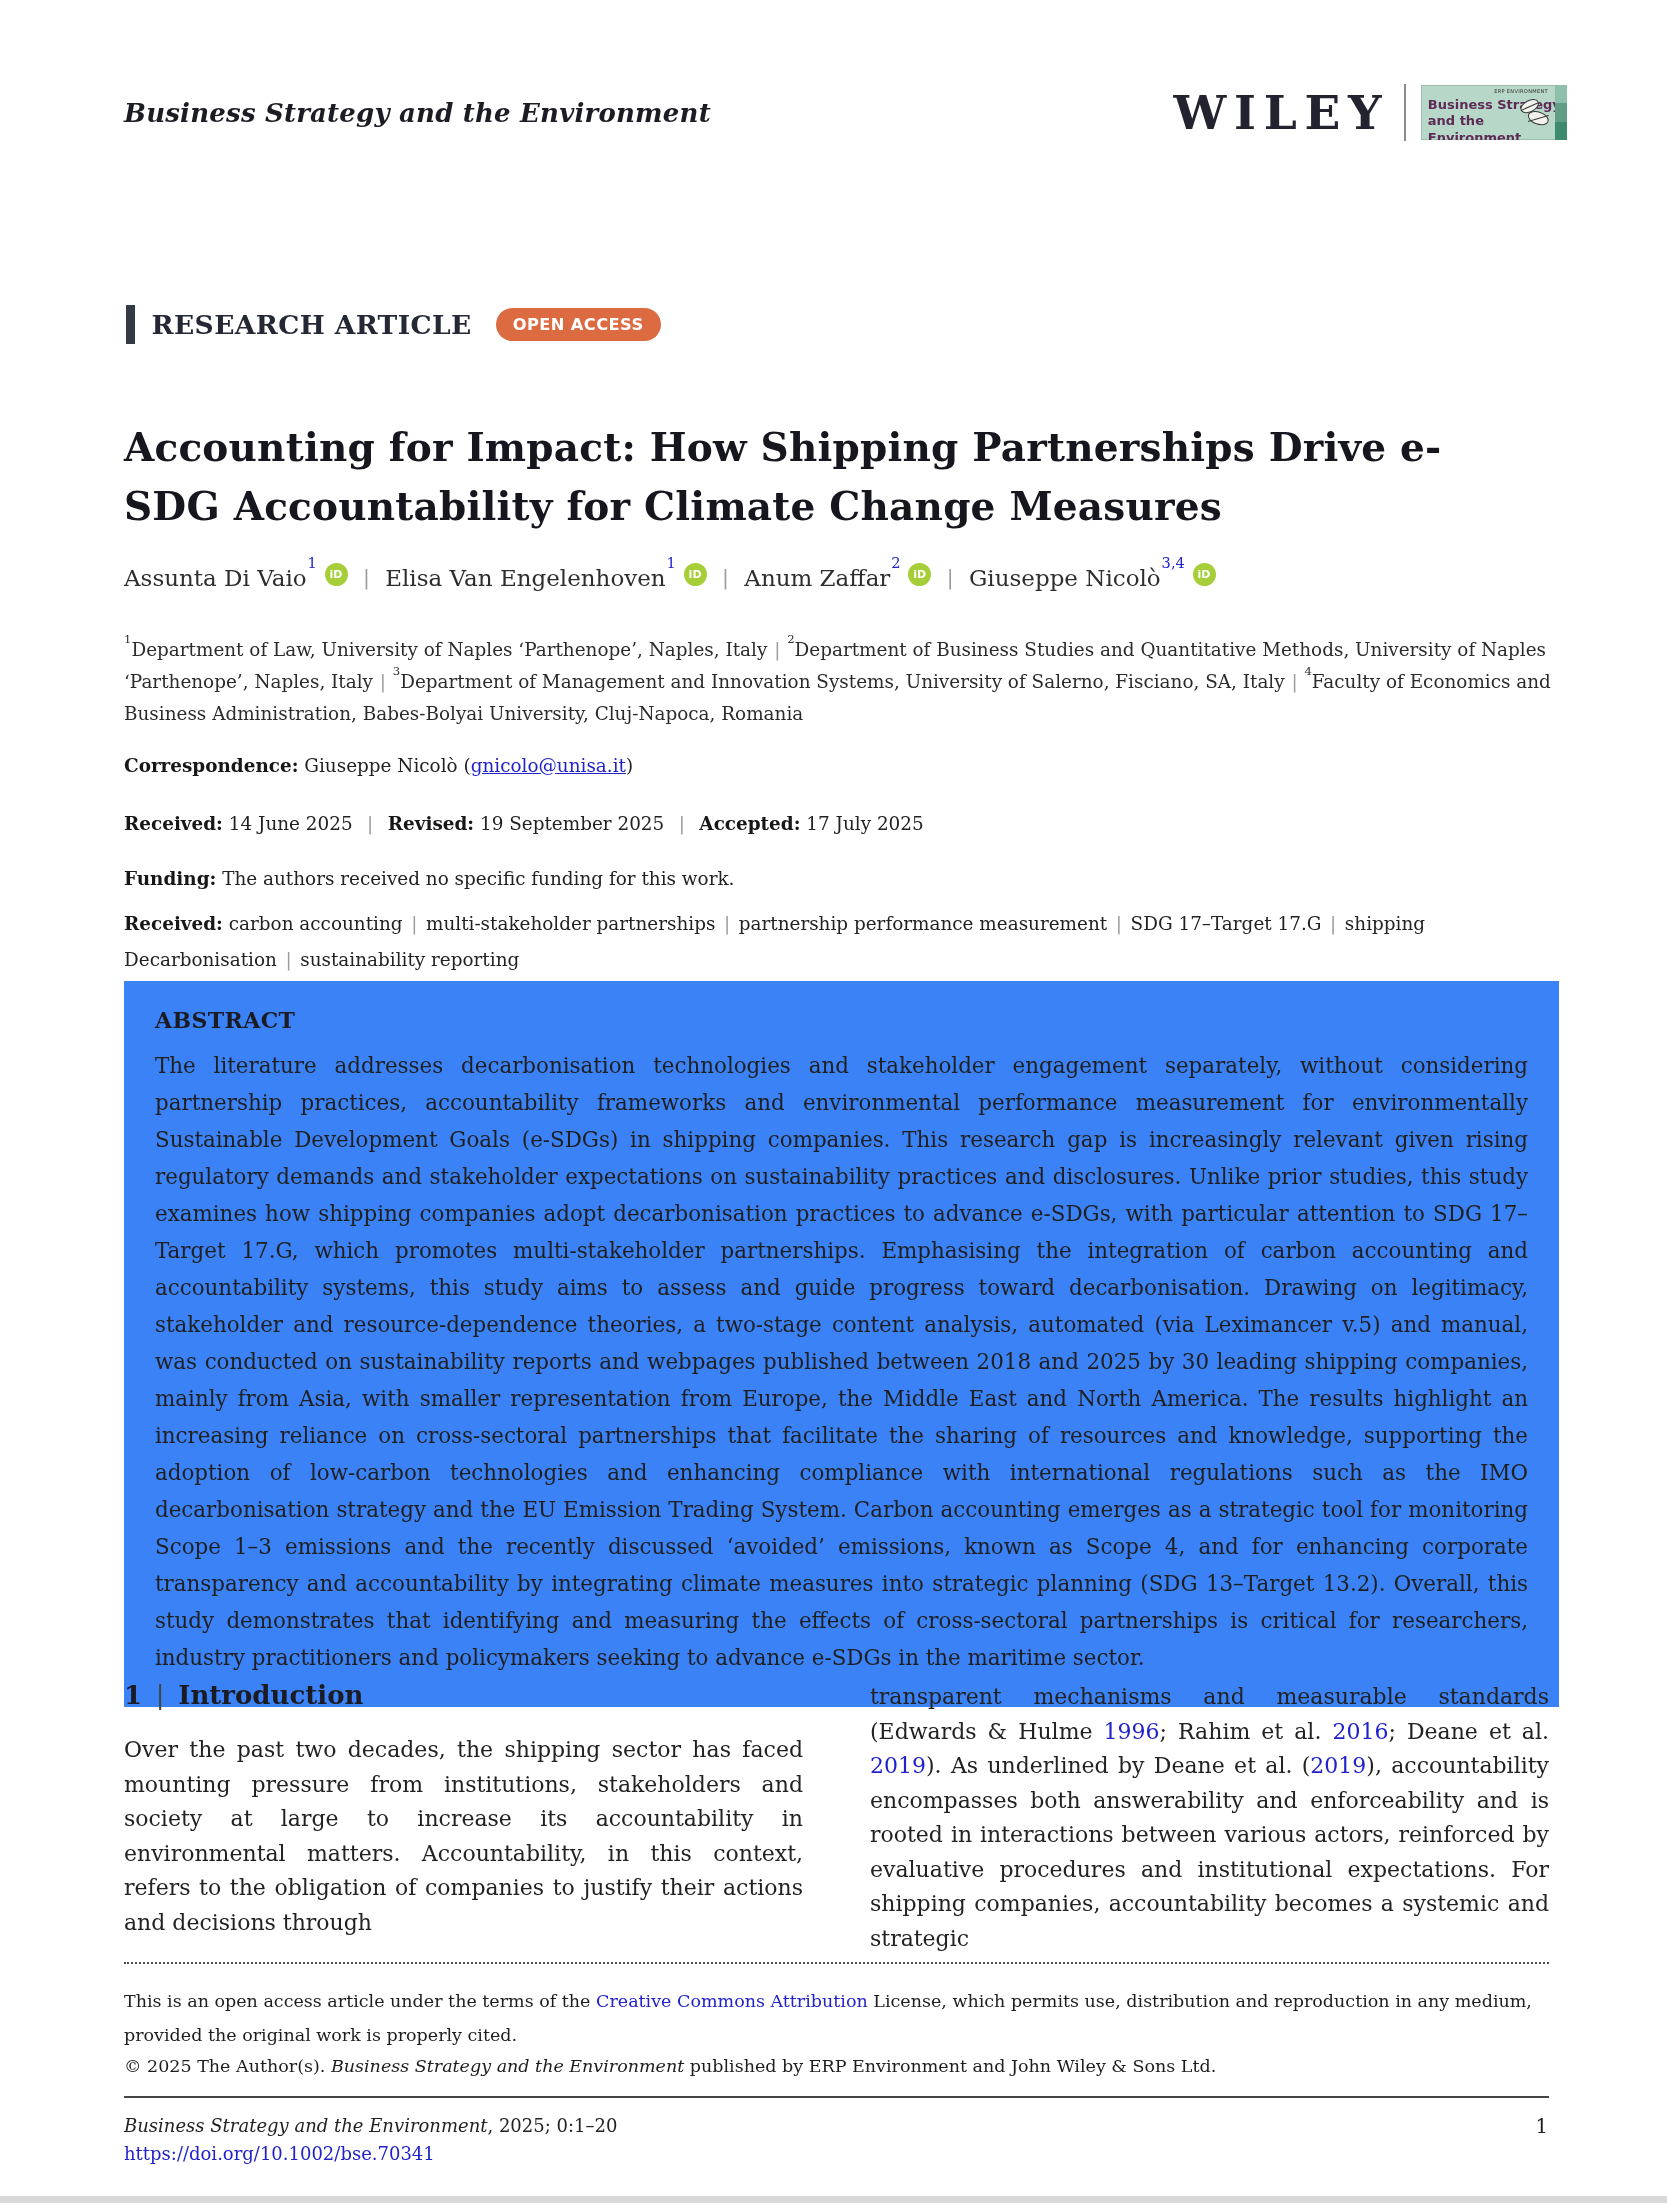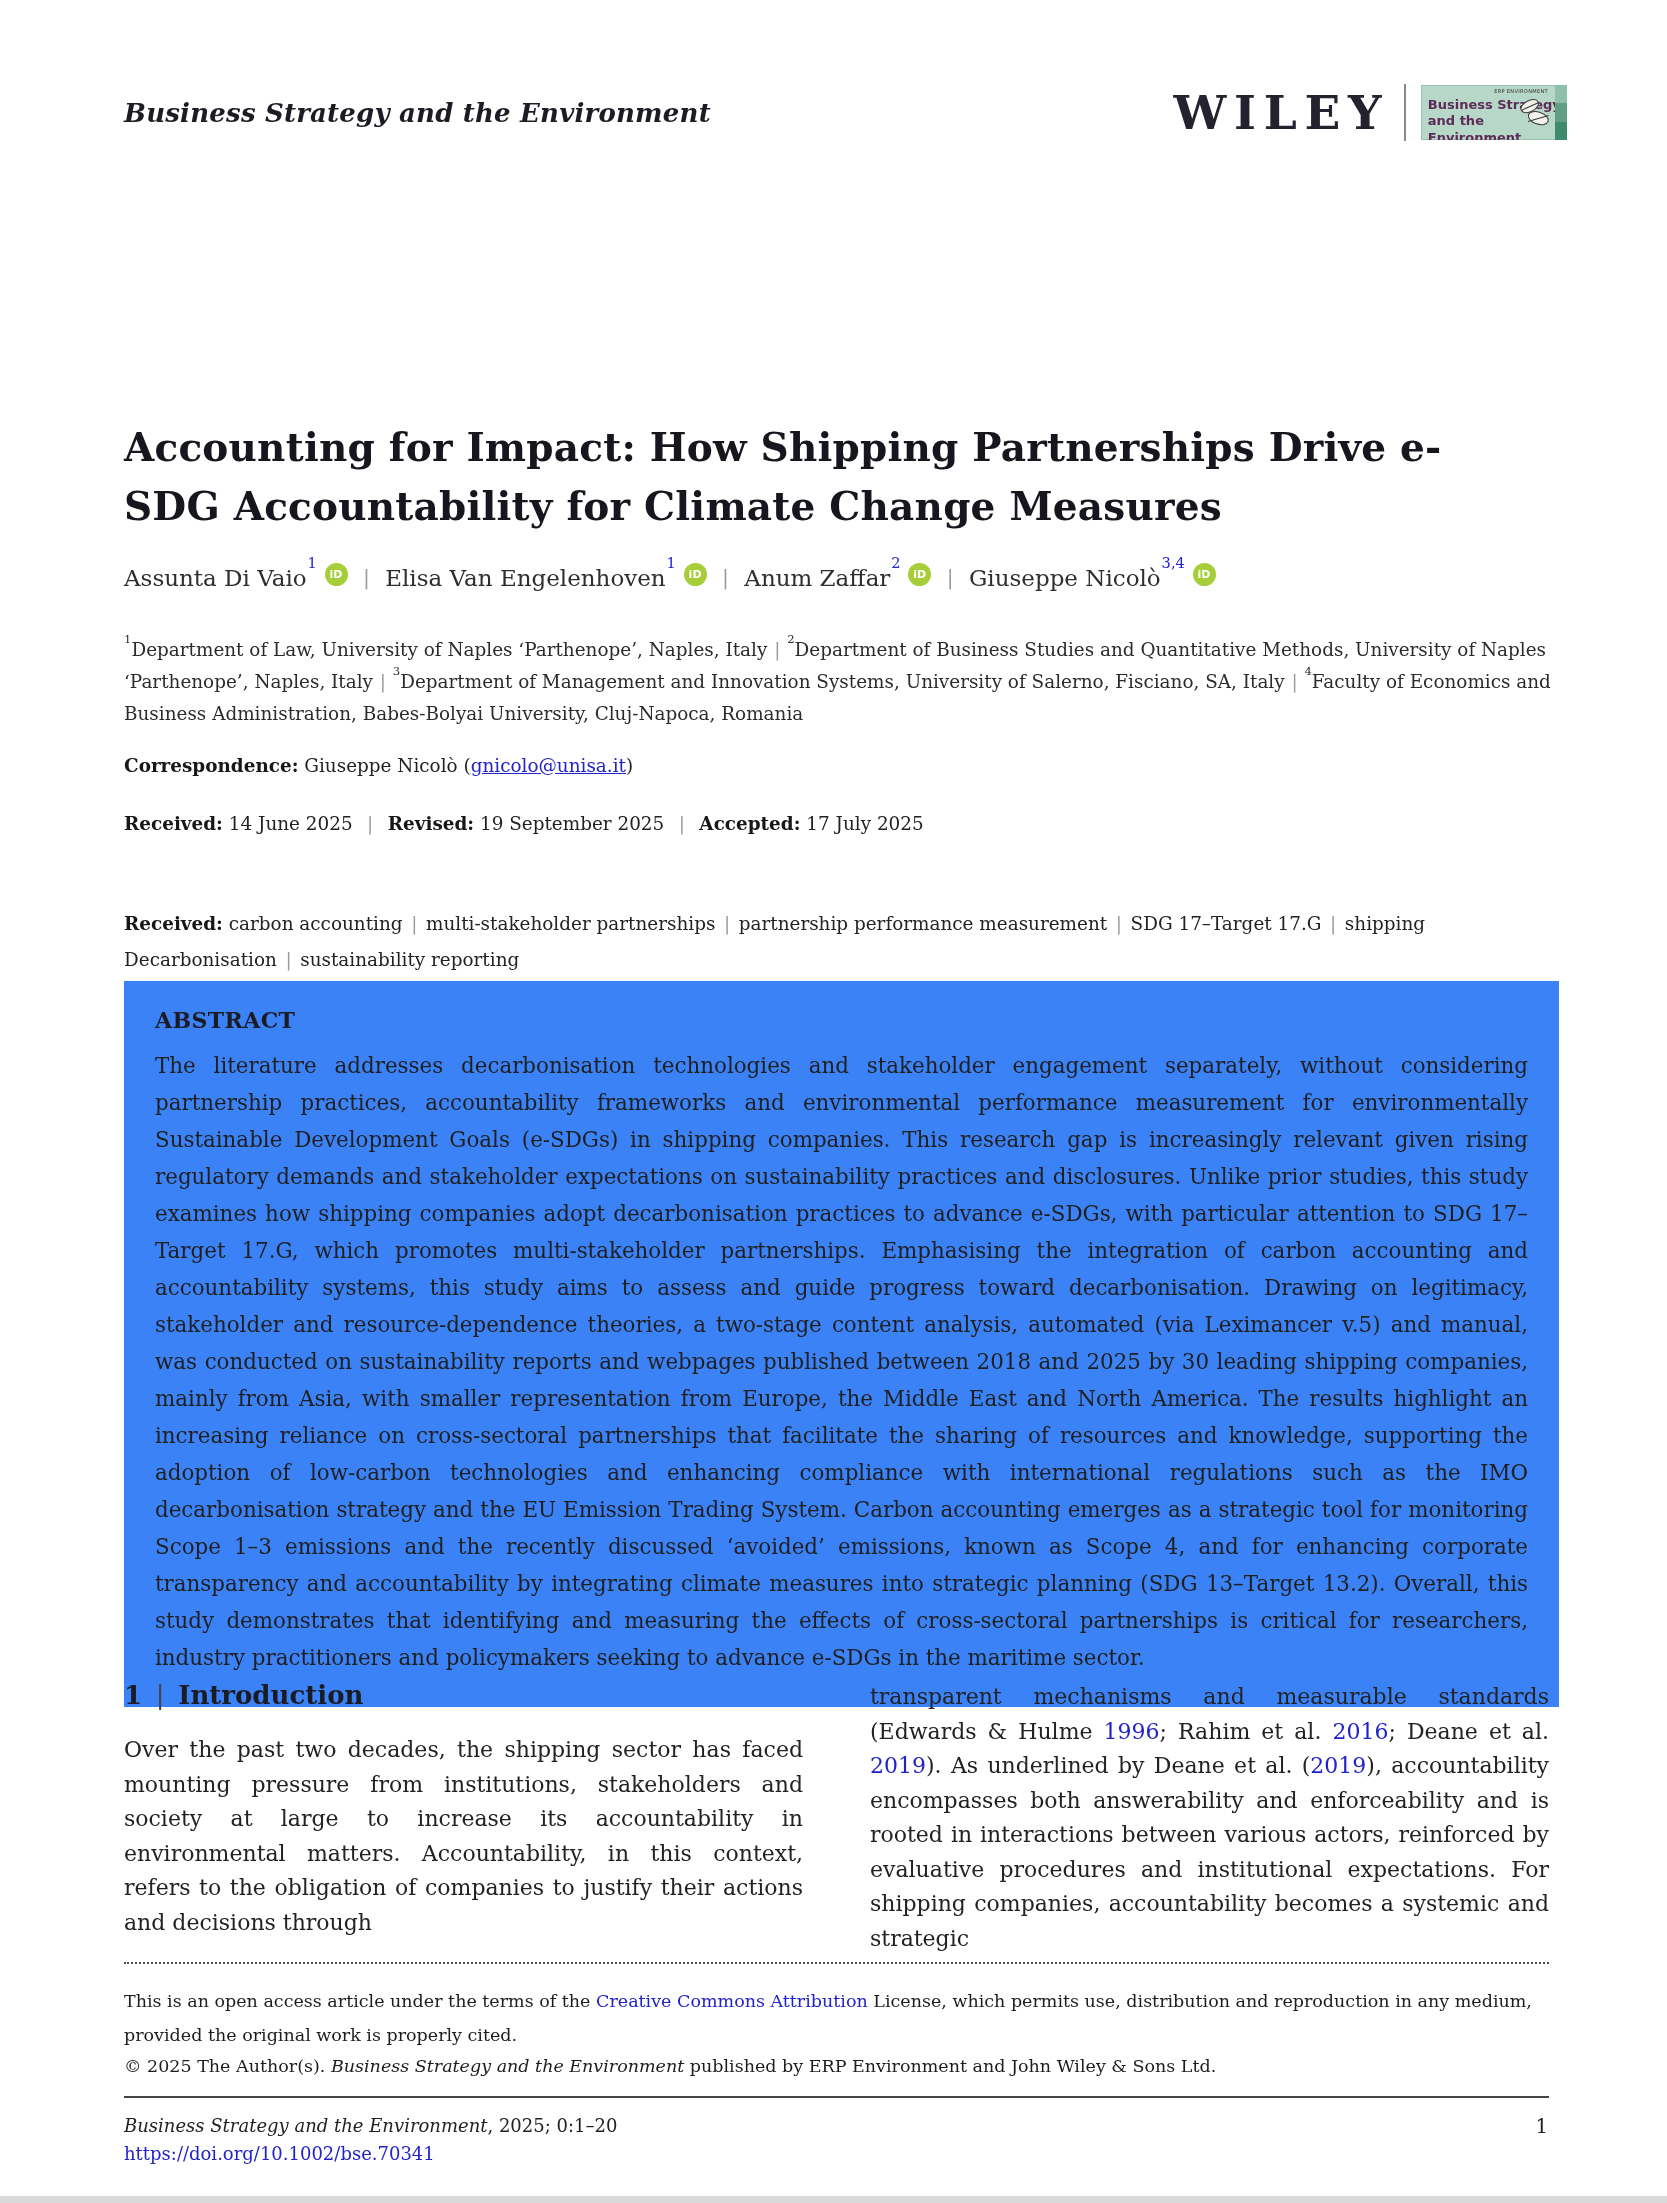--- a/index.html
+++ b/index.html
@@ -106,20 +106,25 @@
         </svg>
         <div class="cover-strip">
           <span class="strip1"></span>
             <span class="strip2"></span>
             <span class="strip3"></span>
         </div>
       </div>
     </div>
   </div>
 
+  <div class="badge-row">
+    <div class="type-bar"></div>
+    <div class="type-label">RESEARCH ARTICLE</div>
+    <div class="oa-pill">OPEN ACCESS</div>
+  </div>
 
   <h1 class="title" style="margin:0;">Accounting for Impact: How Shipping Partnerships Drive e-SDG Accountability for Climate Change Measures</h1>
 
   <div class="authors">
     <span><span>Assunta Di Vaio</span><sup>1</sup></span>
     <span class="orcid">iD</span>
     <span class="author-sep">|</span>
     <span><span>Elisa Van Engelenhoven</span><sup>1</sup></span>
     <span class="orcid">iD</span>
     <span class="author-sep">|</span>
@@ -142,20 +147,23 @@
     <b>Received:</b>
     <span>14 June 2025</span>
     <span class="meta-sep">|</span>
     <b>Revised:</b>
     <span>19 September 2025</span>
     <span class="meta-sep">|</span>
     <b>Accepted:</b>
     <span>17 July 2025</span>
   </div>
 
+  <div class="metaline m-fund">
+    <b>Funding:</b><span> The authors received no specific funding for this work.</span>
+  </div>
 
   <div class="metaline m-keys">
     <b>Received:</b>
     <span>carbon accounting</span><span class="meta-sep">|</span><span>multi-stakeholder partnerships</span><span class="meta-sep">|</span><span>partnership performance measurement</span><span class="meta-sep">|</span><span>SDG 17–Target 17.G</span><span class="meta-sep">|</span><span>shipping Decarbonisation</span><span class="meta-sep">|</span><span>sustainability reporting</span>
   </div>
 
   <div class="abstract">
     <h2>ABSTRACT</h2>
     <div class="abs-text">The literature addresses decarbonisation technologies and stakeholder engagement separately, without considering partnership practices, accountability frameworks and environmental performance measurement for environmentally Sustainable Development Goals (e-SDGs) in shipping companies. This research gap is increasingly relevant given rising regulatory demands and stakeholder expectations on sustainability practices and disclosures. Unlike prior studies, this study examines how shipping companies adopt decarbonisation practices to advance e-SDGs, with particular attention to SDG 17–Target 17.G, which promotes multi-stakeholder partnerships. Emphasising the integration of carbon accounting and accountability systems, this study aims to assess and guide progress toward decarbonisation. Drawing on legitimacy, stakeholder and resource-dependence theories, a two-stage content analysis, automated (via Leximancer v.5) and manual, was conducted on sustainability reports and webpages published between 2018 and 2025 by 30 leading shipping companies, mainly from Asia, with smaller representation from Europe, the Middle East and North America. The results highlight an increasing reliance on cross-sectoral partnerships that facilitate the sharing of resources and knowledge, supporting the adoption of low-carbon technologies and enhancing compliance with international regulations such as the IMO decarbonisation strategy and the EU Emission Trading System. Carbon accounting emerges as a strategic tool for monitoring Scope 1–3 emissions and the recently discussed ‘avoided’ emissions, known as Scope 4, and for enhancing corporate transparency and accountability by integrating climate measures into strategic planning (SDG 13–Target 13.2). Overall, this study demonstrates that identifying and measuring the effects of cross-sectoral partnerships is critical for researchers, industry practitioners and policymakers seeking to advance e-SDGs in the maritime sector.</div>
   </div>

